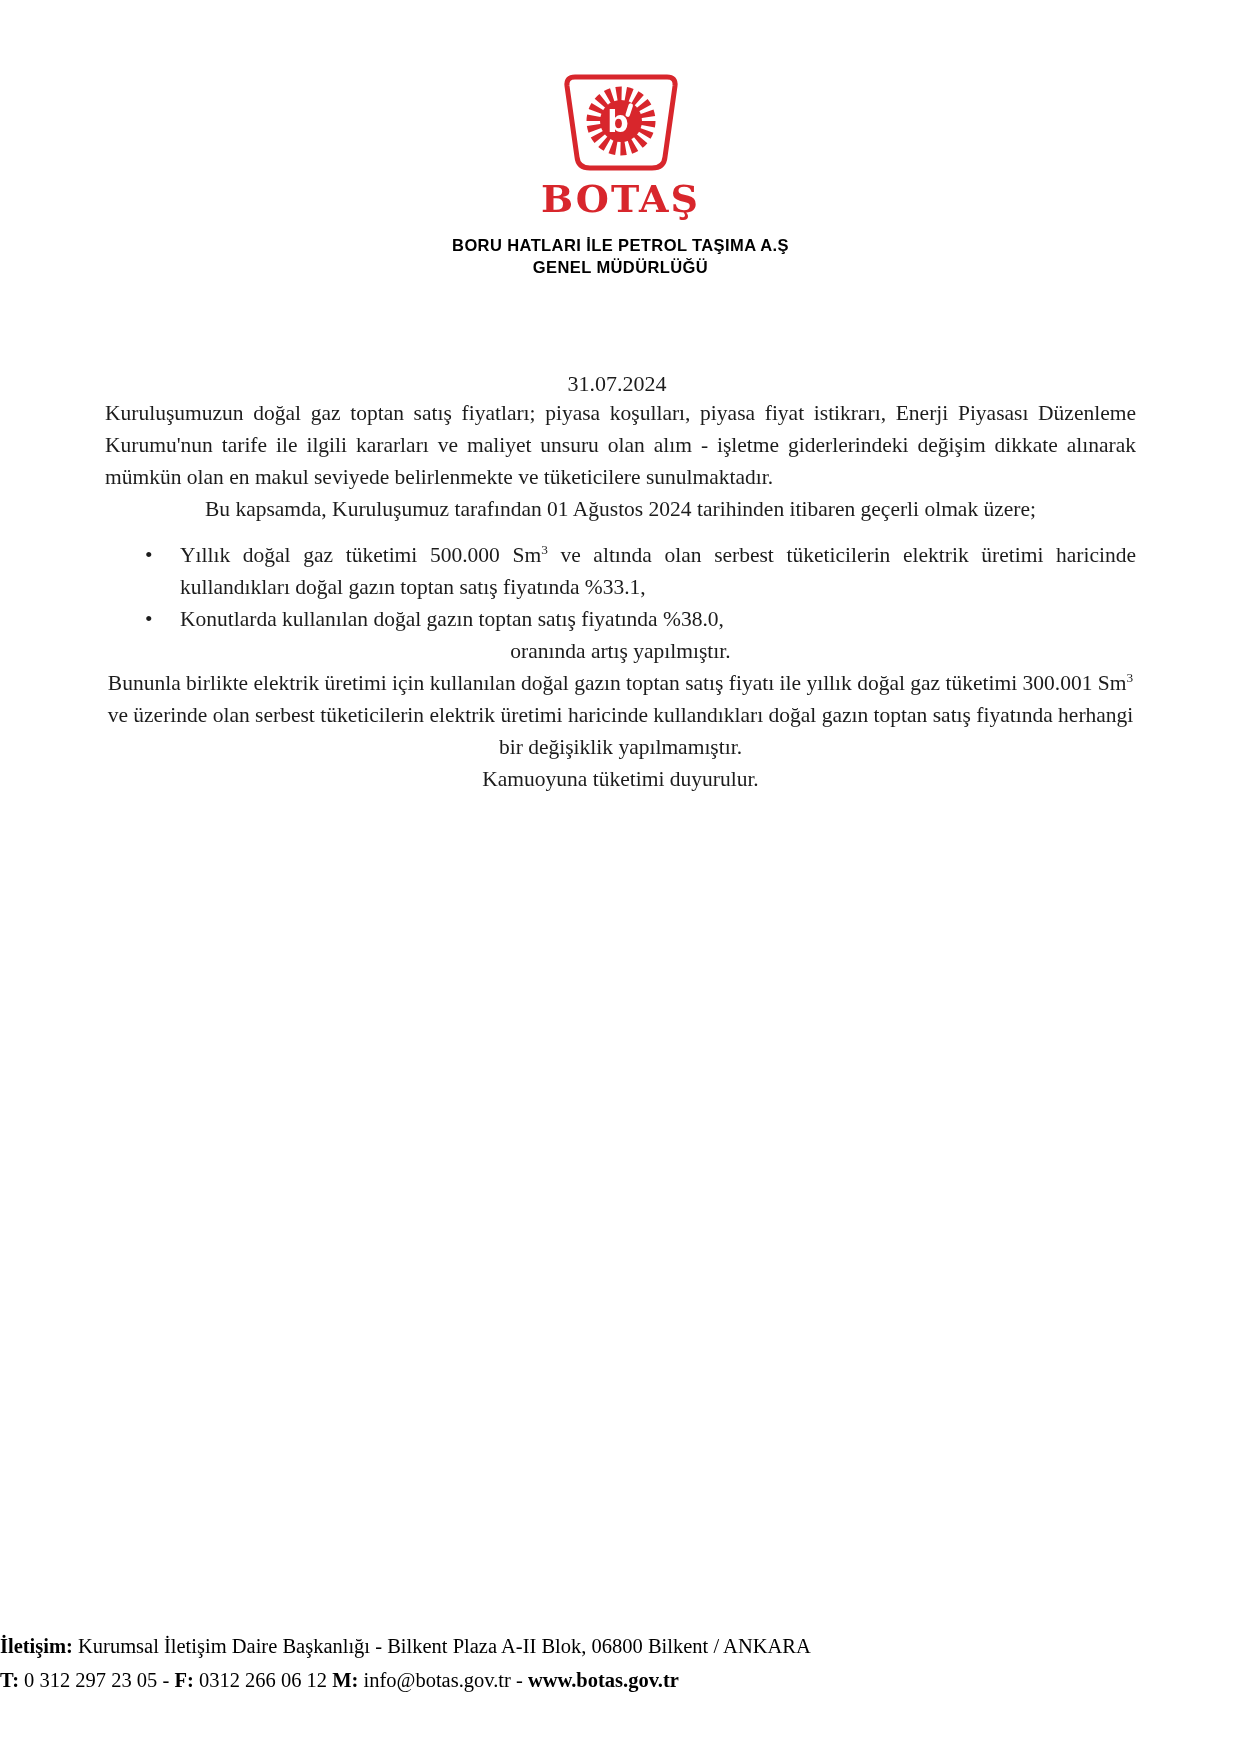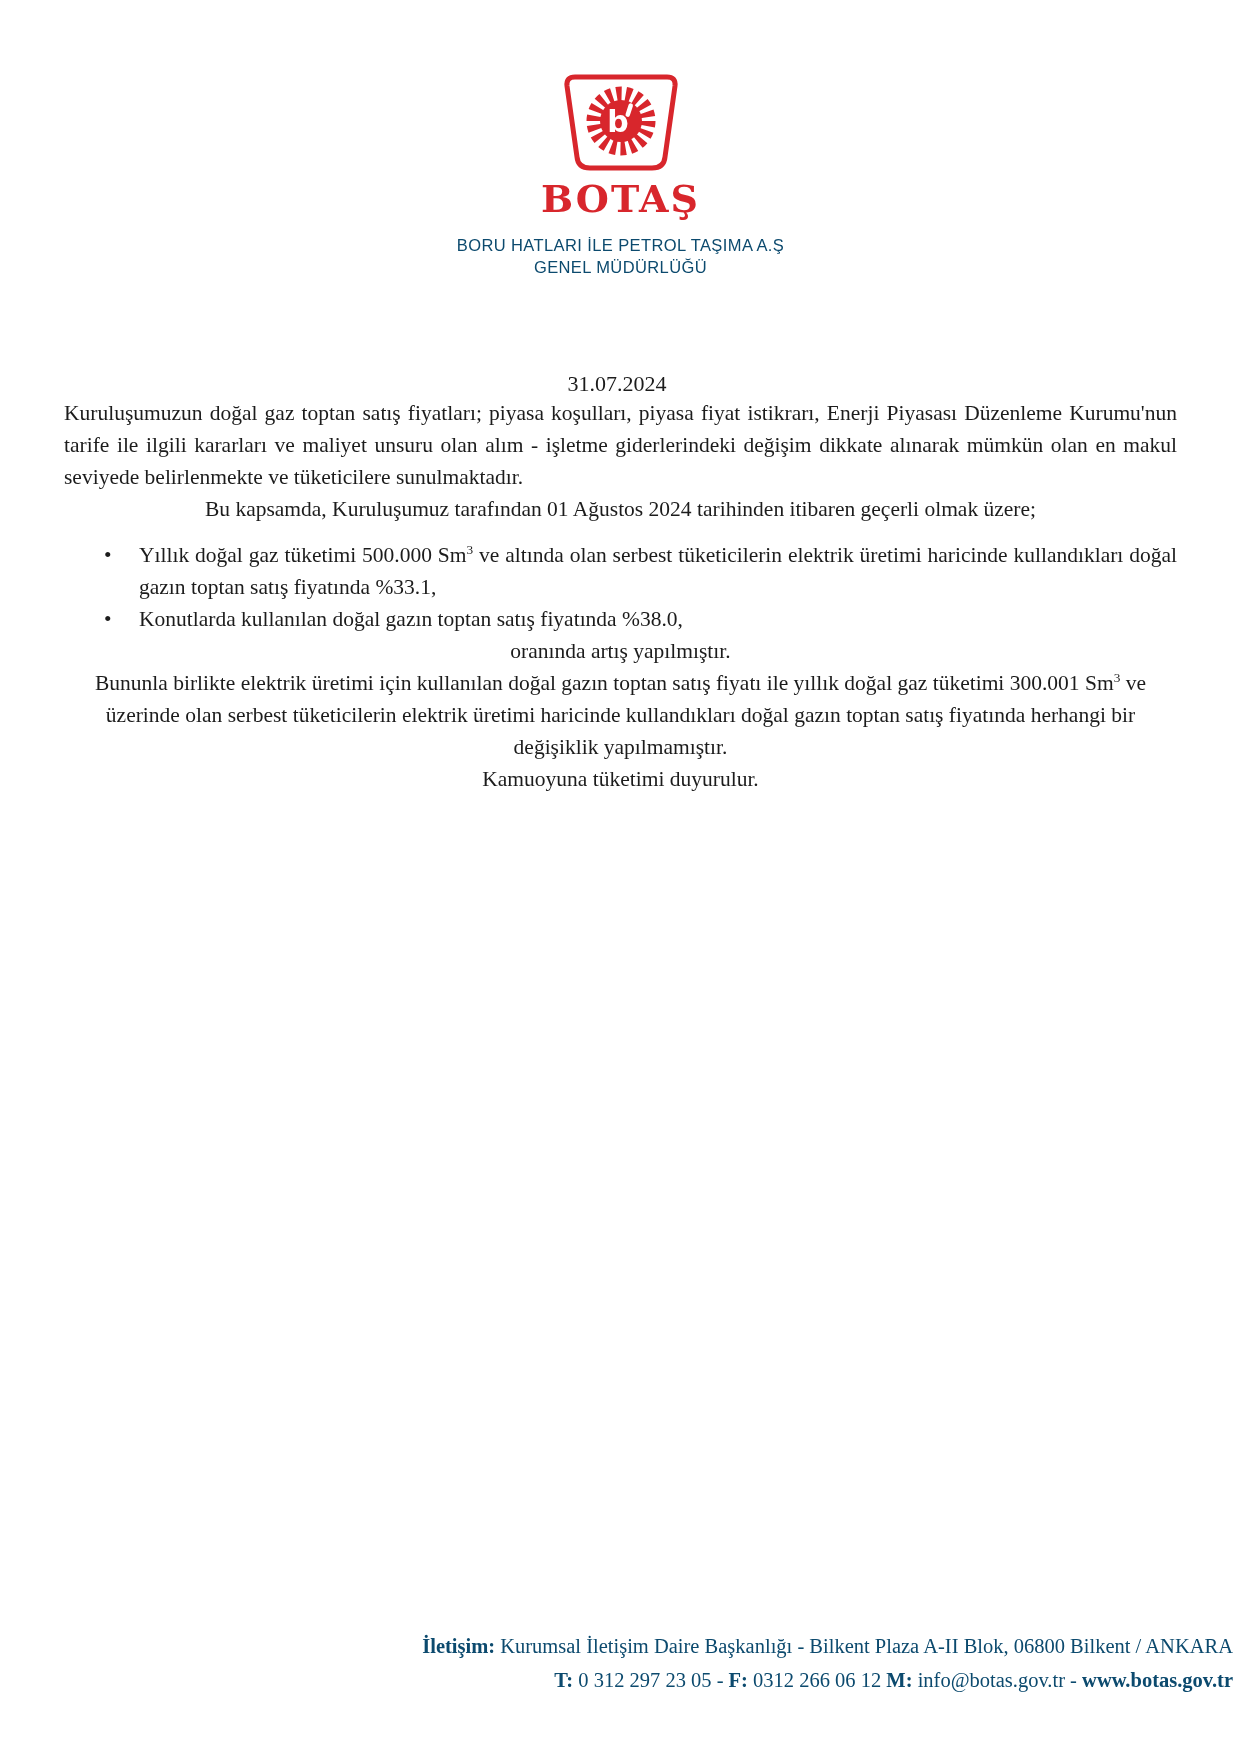--- a/index.html
+++ b/index.html
@@ -20,42 +20,42 @@
     font-family:"DejaVu Serif","Liberation Serif",serif;
     font-weight:bold;
     font-size:38px;
     letter-spacing:2px;
     color:#d8262c;
     line-height:1;
   }
   .company{
     margin-top:16px;
     font-family:"Liberation Sans","DejaVu Sans",sans-serif;
-    font-weight:normal;
+    font-weight:bold;
     font-size:16.5px;
     letter-spacing:0.4px;
-    color:#0c4a6e;
+    color:#000000;
     line-height:1.35;
   }
   
   .date-row{
     margin-top:92px;
     padding:0 100px 0 93px;
     text-align:center;
     font-size:22px;
   }
   .doc-title{
     margin-top:72px;
     text-align:center;
     font-weight:bold;
     font-size:23px;
     letter-spacing:0.5px;
   }
   .body{
-    padding:0 64px;
+    padding:0 105px;
     font-size:21.5px;
     line-height:32px;
   }
   .body p{ margin:0; }
   .p-just{ text-align:justify; }
   .p1{ margin-top:50px; }
   .p-gap{ margin-top:14px;text-align:center; }
   ul.bullets{
     list-style:none;
     margin:14px 0 0 0;
@@ -68,26 +68,26 @@
   }
   .bullet-dot{
     position:absolute;
     left:40px; top:0;
     font-size:21.5px;
   }
   sup{ font-size:0.62em; line-height:0; }
   
   .footer{
     position:absolute;
-    left:0; right:8px;
+    left:0; right:0;
     bottom:58px;
-    text-align:right;
+    text-align:left;
     font-size:20.5px;
     line-height:34px;
-    color:#0c4a6e;
+    color:#000000;
   }
   .footer b{ font-weight:bold; }
 </style>
 </head>
 <body>
 
 <div class="page">
 
   <div class="header">
     <svg class="emblem" width="122" height="104" viewBox="0 0 122 104" aria-hidden="true">

